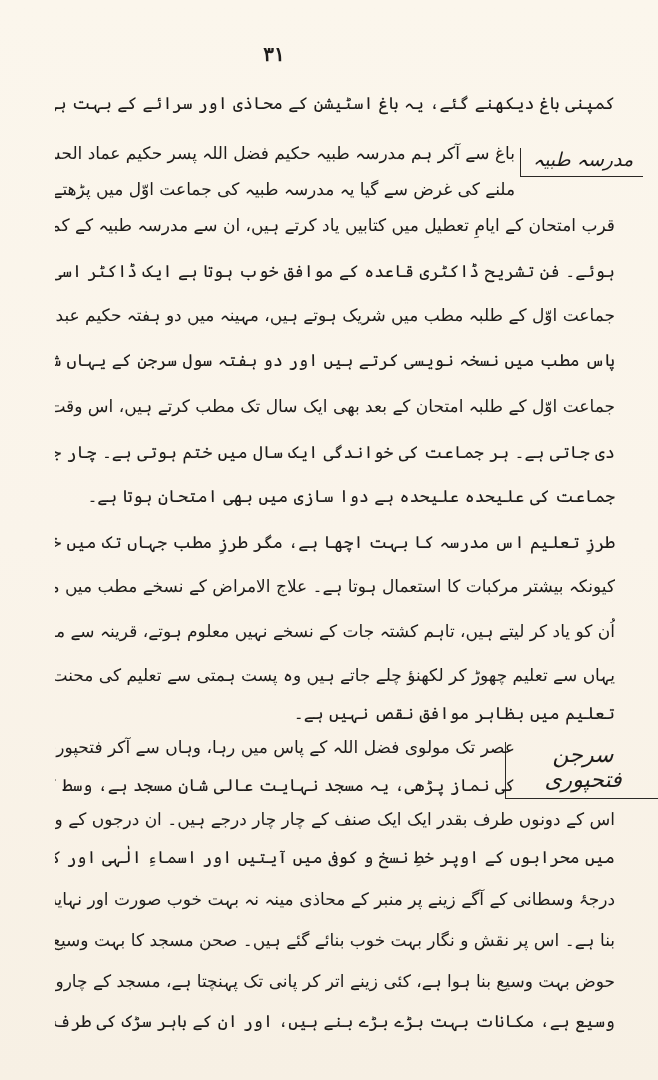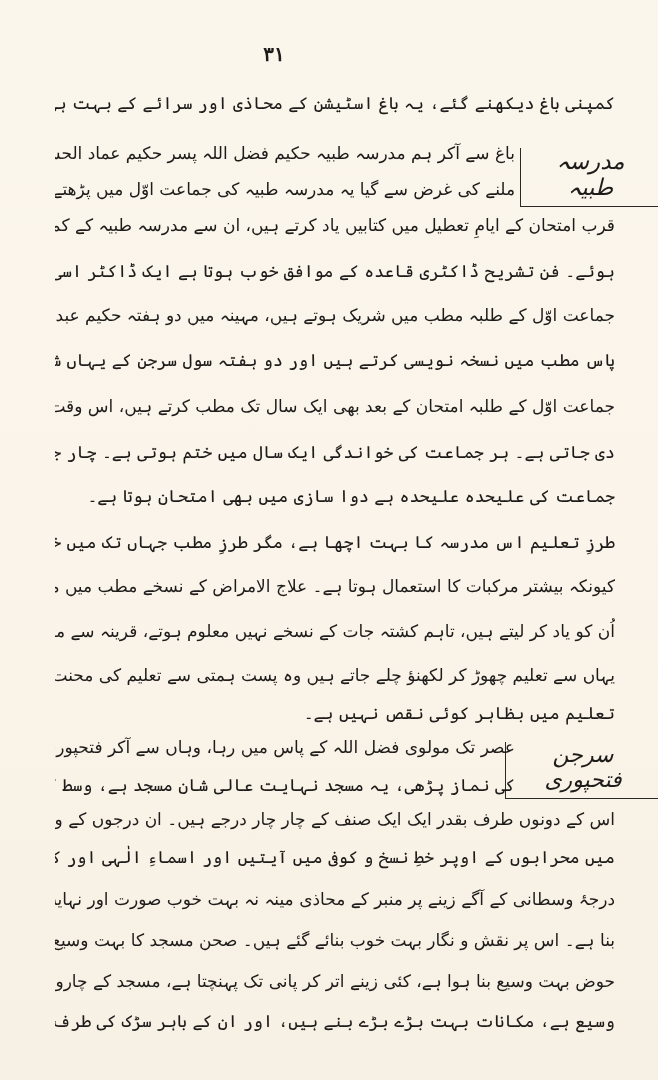--- a/index.html
+++ b/index.html
@@ -18,21 +18,21 @@
   .line {
     position: absolute; direction: rtl; unicode-bidi: plaintext;
     font-size: 17px; line-height: 30px; white-space: nowrap; overflow: hidden;
     text-align: justify; text-align-last: justify;
   }
   .full { left: 55px; width: 560px; }
   .narrow { left: 55px; width: 460px; }
   .last { text-align-last: right; }
   .side-heading {
     position: absolute; direction: rtl;
-    font-size: 23px; font-style: italic;
+    font-size: 19px; font-style: italic;
     border-left: 1.5px solid #2b2926; border-bottom: 1.5px solid #2b2926;
     padding: 0 10px 6px 12px; text-align: center;
   }
 </style>
 </head>
 <body>
 
 <div class="page">
   <div class="page-number">۳۱</div>
 
@@ -47,21 +47,21 @@
   <div class="line full" style="top:300px">جماعت اوّل کے طلبہ مطب میں شریک ہوتے ہیں، مہینہ میں دو ہفتہ حکیم عبدالمجید خاں صاحب کے</div>
   <div class="line full" style="top:345px">پاس مطب میں نسخہ نویسی کرتے ہیں اور دو ہفتہ سول سرجن کے یہاں شفاخانہ میں طریقِ علاج دیکھتے ہیں،</div>
   <div class="line full" style="top:391px">جماعت اوّل کے طلبہ امتحان کے بعد بھی ایک سال تک مطب کرتے ہیں، اس وقت اُن کو سند</div>
   <div class="line full" style="top:437px">دی جاتی ہے۔ ہر جماعت کی خواندگی ایک سال میں ختم ہوتی ہے۔ چار جماعتیں ہیں، خواندگی ہر</div>
   <div class="line full last" style="top:481px">جماعت کی علیحدہ علیحدہ ہے دوا سازی میں بھی امتحان ہوتا ہے۔</div>
 
   <div class="line full" style="top:527px">طرزِ تعلیم اس مدرسہ کا بہت اچھا ہے، مگر طرزِ مطب جہاں تک میں خیال کرتا ہوں، ناکافی ہے،</div>
   <div class="line full" style="top:571px">کیونکہ بیشتر مرکبات کا استعمال ہوتا ہے۔ علاج الامراض کے نسخے مطب میں معمول بہا ہیں۔ بطور خود طلبہ</div>
   <div class="line full" style="top:616px">اُن کو یاد کر لیتے ہیں، تاہم کشتہ جات کے نسخے نہیں معلوم ہوتے، قرینہ سے معلوم ہوتا ہے کہ جو طلبہ</div>
   <div class="line full" style="top:660px">یہاں سے تعلیم چھوڑ کر لکھنؤ چلے جاتے ہیں وہ پست ہمتی سے تعلیم کی محنت کو گوارا نہیں کرتے، ورنہ طرزِ</div>
-  <div class="line full last" style="top:698px">تعلیم میں بظاہر کوئی نقص نہیں ہے۔</div>
+  <div class="line full last" style="top:698px">تعلیم میں بظاہر موافق نقص نہیں ہے۔</div>
 
   <div class="side-heading" style="left:505px; top:742px; font-size:22px;">سرجن فتحپوری</div>
   <div class="line narrow" style="top:732px">عصر تک مولوی فضل اللہ کے پاس میں رہا، وہاں سے آکر فتحپوری مسجد میں عصر</div>
   <div class="line narrow" style="top:770px">کی نماز پڑھی، یہ مسجد نہایت عالی شان مسجد ہے، وسط کا درجہ بہت وسیع ہے</div>
 
   <div class="line full" style="top:804px">اس کے دونوں طرف بقدر ایک ایک صنف کے چار چار درجے ہیں۔ ان درجوں کے وسط کے درجے</div>
   <div class="line full" style="top:842px">میں محرابوں کے اوپر خطِ نسخ و کوفی میں آیتیں اور اسماءِ الٰہی اور کلمۂ طیّب بہت خوب تحریر ہیں۔</div>
   <div class="line full" style="top:884px">درجۂ وسطانی کے آگے زینے پر منبر کے محاذی مینہ نہ بہت خوب صورت اور نہایت سُبک سنگ خارا کا</div>
   <div class="line full" style="top:925px">بنا ہے۔ اس پر نقش و نگار بہت خوب بنائے گئے ہیں۔ صحن مسجد کا بہت وسیع ہے، صحن کے کنارے</div>
   <div class="line full" style="top:966px">حوض بہت وسیع بنا ہوا ہے، کئی زینے اتر کر پانی تک پہنچتا ہے، مسجد کے چاروں طرف غلام گردش بہت</div>

